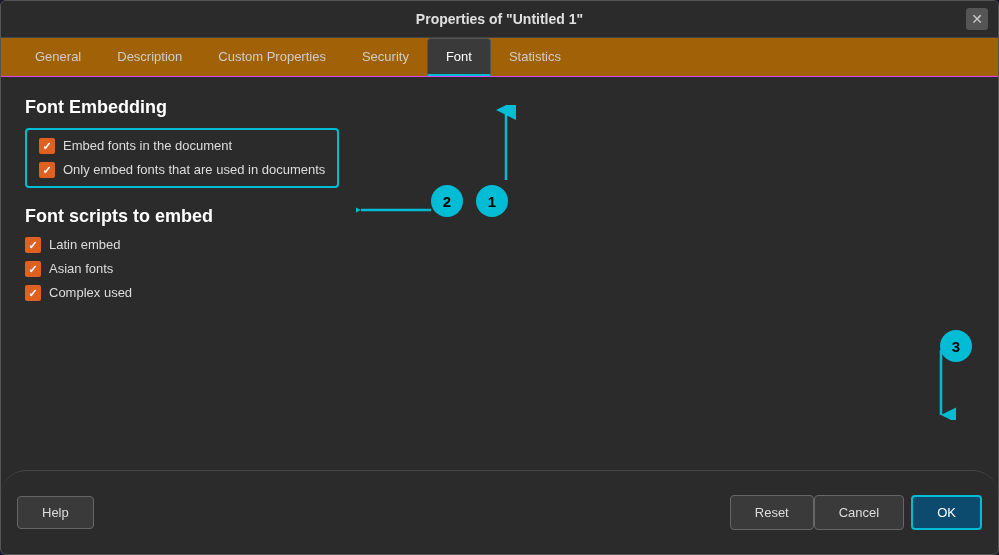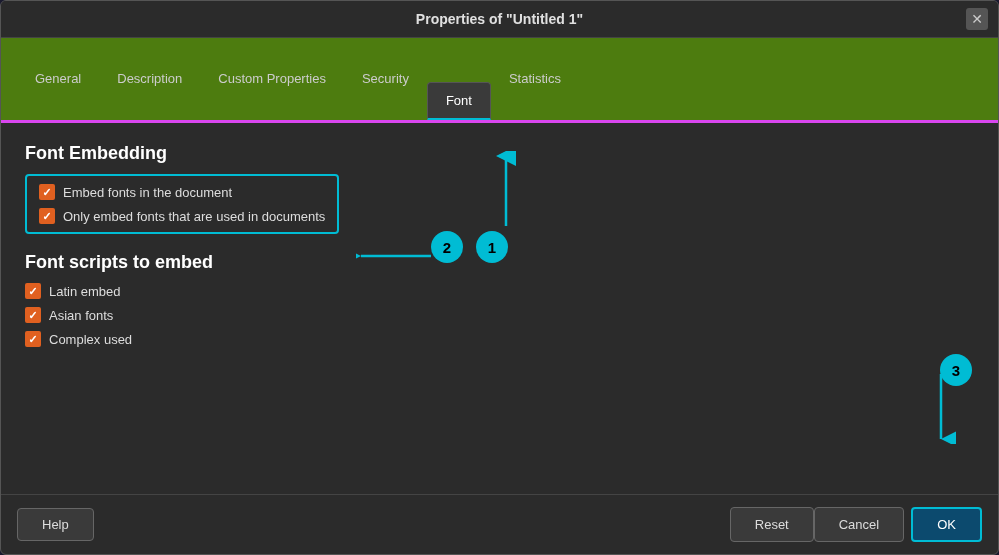--- a/index.html
+++ b/index.html
@@ -49,40 +49,39 @@
       cursor: pointer;
       color: #ccc;
       font-size: 14px;
       display: flex;
       align-items: center;
       justify-content: center;
     }
     .tab-bar {
       display: flex;
       align-items: center;
-      background: #4d7c0f;
-      border-bottom: 3px solid #d946ef;
+      background: #a16207;
+      border-bottom: 1px solid #d946ef;
       padding: 0 16px;
     }
     .tab {
       padding: 10px 18px;
       color: #ccc;
       font-size: 13px;
       cursor: pointer;
       border: none;
       background: transparent;
       border-bottom: 2px solid transparent;
     }
     .tab.active {
       color: #fff;
       border: 1px solid #555;
       border-bottom: 2px solid #00bcd4;
       border-radius: 4px 4px 0 0;
       background: #3a3a3a;
-      margin-top: 44px;
     }
     .content {
       flex: 1;
       padding: 20px 24px;
       position: relative;
     }
     .section-title {
       color: #fff;
       font-size: 18px;
       font-weight: 700;
@@ -92,21 +91,21 @@
       border: 2px solid #00bcd4;
       border-radius: 4px;
       padding: 8px 12px;
       display: inline-flex;
       flex-direction: column;
       gap: 8px;
       margin-bottom: 14px;
     }
     .checkbox-row {
       display: flex;
-      align-items: center;
+      align-items: flex-start;
       gap: 8px;
       color: #ddd;
       font-size: 13px;
     }
     .check-box {
       width: 16px;
       height: 16px;
       background: #e06020;
       border-radius: 2px;
       display: flex;
@@ -123,25 +122,26 @@
     }
     .scripts-section { margin-top: 4px; }
     .scripts-group {
       display: flex;
       flex-direction: column;
       gap: 8px;
       margin-top: 8px;
       padding-left: 0;
     }
     .footer {
-      padding: 12px 16px;
+      padding: 24px 16px;
       display: flex;
       align-items: center;
       justify-content: space-between;
       border-top: 1px solid #444;
+      border-radius: 25px;
     }
     .footer-right {
       display: flex;
     }
     .btn {
       padding: 8px 24px;
       border-radius: 4px;
       font-size: 13px;
       cursor: pointer;
       border: 1px solid #666;

